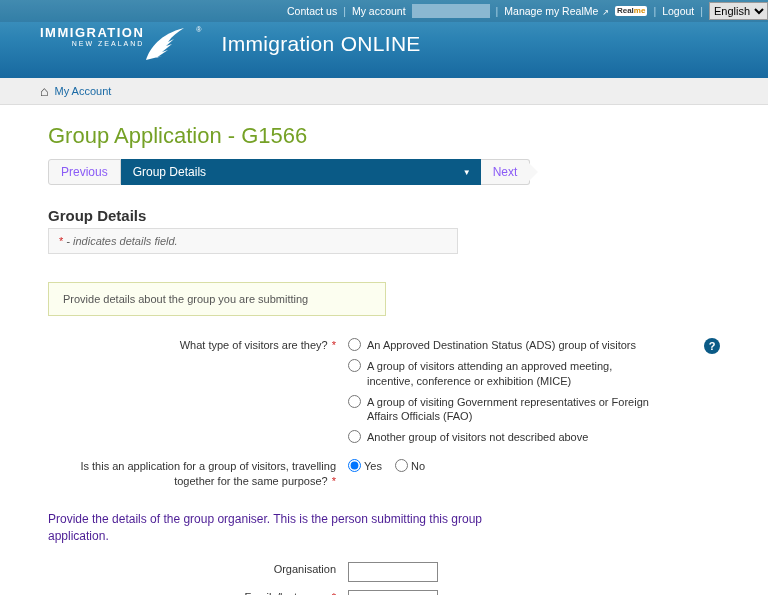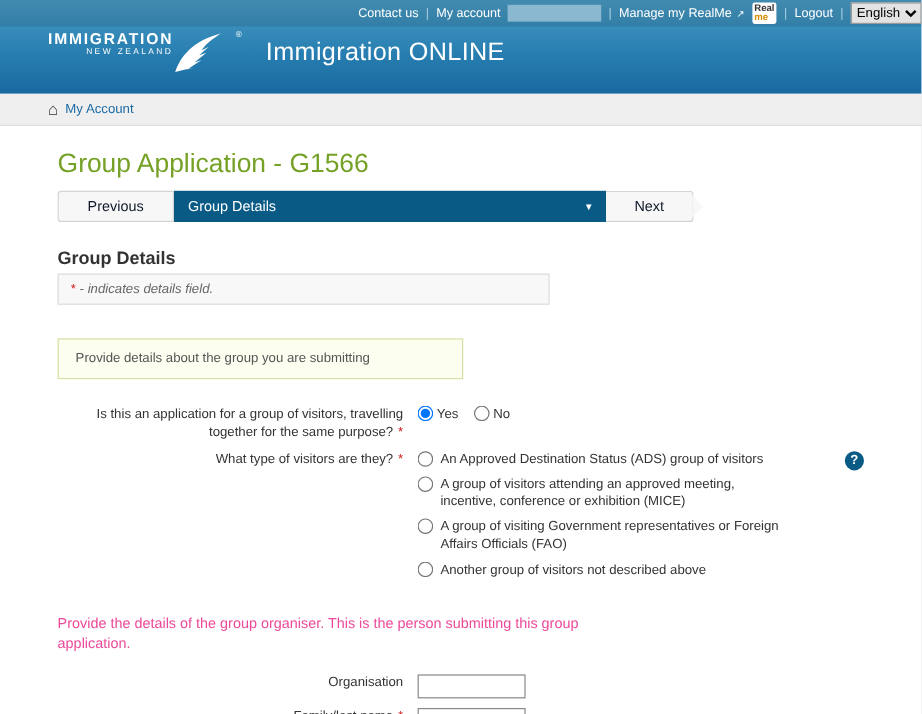--- a/index.html
+++ b/index.html
@@ -13,21 +13,21 @@
       position: absolute; top: 0; left: 0; right: 0; height: 22px;
       background: rgba(0,0,0,0.1);
       display: flex; align-items: center; justify-content: flex-end;
       gap: 6px; font-size: 10.5px;
     }
     .topbar a { color: #fff; text-decoration: none; }
     .topbar .sep { color: #a9d1e4; }
     .topbar-account-box { display:inline-block; width: 78px; height: 14px; background: #8bb8d1; border: none; }
     .realme-badge {
       display:inline-flex; background:#fff; color:#000; font-size:8px; font-weight:bold;
-      border-radius:2px; padding:1px 2px; line-height:1; flex-direction: column; align-items: flex-start;
+      border-radius:2px; padding:1px 2px; line-height:1; flex-direction: row; align-items: flex-start;
     }
     .realme-badge .r1 { color:#333; }
     .realme-badge .r2 { color:#d58b00; }
     .lang-select { font-size: 11px; height: 18px; background:#e3e3e3; border:1px solid #999; }
     .ext-link-icon { font-size: 8px; margin-left:1px; }
     .brand-area { display:flex; align-items:center; gap: 20px; padding: 26px 0 0 40px; }
     .inz-logo { display:flex; flex-direction: column; align-items:flex-end; line-height:1; position:relative; }
     .inz-logo .imm { font-size: 13px; letter-spacing: 1.5px; font-weight: bold; }
     .inz-logo .nz { font-size: 7px; letter-spacing: 2px; margin-top:1px; }
     .fern-wrap { display:flex; align-items: flex-start; gap:0; }
@@ -37,21 +37,21 @@
       background: #efefef; border-bottom: 1px solid #ddd; display:flex; align-items:center;
       gap: 6px; padding: 5px 40px; font-size: 11px;
     }
     .breadcrumb a { color: #1a6aa5; text-decoration:none; }
     .home-icon { font-size: 14px; color: #333; }
     .main { background:#fff; padding: 18px 48px 40px; }
     .page-title { color: #75a126; font-size: 22px; font-weight: normal; margin-bottom: 10px; }
     .step-nav { display:flex; align-items:stretch; margin-bottom: 22px; height: 26px; font-size: 12px; }
     .step-prev, .step-next {
       background: #f7f7f7; border: 1px solid #d5d5d5; display:flex; align-items:center;
-      padding: 0 24px; color: #0f172a; cursor: pointer; position: relative;
+      padding: 0 12px; color: #8b5cf6; cursor: pointer; position: relative;
     }
     .step-prev { border-radius: 3px 0 0 3px; }
     .step-next { border-left: none; border-radius: 0 3px 3px 0; }
     .step-next::after {
       content:''; position:absolute; right:-9px; top:3px; width:0;height:0;
       border-top: 9px solid transparent; border-bottom: 9px solid transparent;
       border-left: 9px solid #f7f7f7;
     }
     .step-current {
       background: #0a5a86; color: #fff; flex: 0 0 360px; display:flex; align-items:center;
@@ -76,21 +76,21 @@
     .form-label .star, .req-star { color: #d02424; margin-left: 1px; }
     .form-control-area { flex: 1; position: relative; }
     .radio-inline { display:inline-flex; align-items:center; gap: 3px; margin-right: 10px; font-size: 11px; }
     .radio-vert-item { display:flex; align-items:flex-start; gap: 6px; margin-bottom: 6px; padding-right: 60px; }
     .radio-vert-item label { font-size: 11px; color:#333; line-height:1.35; }
     .help-icon {
       position:absolute; right: 0; top: 0; width:16px;height:16px;border-radius:50%;
       background:#0a5a86; color:#fff; font-size:11px; font-weight:bold;
       display:flex;align-items:center;justify-content:center; cursor:pointer;
     }
-    .organiser-text { margin: 22px 0 18px; font-size: 12px; color:#ec4899; max-width: 480px; line-height:1.4; }
+    .organiser-text { margin: 22px 0 18px; font-size: 12px; color:#4c1d95; max-width: 480px; line-height:1.4; }
     .text-input { width: 90px; height: 20px; border: 1px solid #888; font-size:11px; padding: 2px 4px; }
     input[type=radio]{ margin:0; vertical-align: middle; }
   </style>
 </head>
 <body>
 
 <div class="page-wrap">
   <div class="header">
     <div class="topbar">
       <a href="#">Contact us</a>
@@ -147,59 +147,59 @@
 
     <div class="section-title">Group Details</div>
     <div class="req-note">
       <span class="star">*</span> <span>- indicates details field.</span>
     </div>
 
     <div class="info-box">Provide details about the group you are submitting</div>
 
     <div class="form-row">
       <div class="form-label">
+        <span>What type of visitors are they?</span> <span class="star">*</span>
+      </div>
+      <div class="form-control-area">
+        <span class="help-icon">?</span>
+        <div class="radio-vert-item">
+          <input type="radio" name="vt" style="">
+          <label>An Approved Destination Status (ADS) group of visitors</label>
+        </div>
+        <div class="radio-vert-item">
+          <input type="radio" name="vt" style="">
+          <label>A group of visitors attending an approved meeting, incentive, conference or exhibition (MICE)</label>
+        </div>
+        <div class="radio-vert-item">
+          <input type="radio" name="vt" style="">
+          <label>A group of visiting Government representatives or Foreign Affairs Officials (FAO)</label>
+        </div>
+        <div class="radio-vert-item">
+          <input type="radio" name="vt" style="">
+          <label>Another group of visitors not described above</label>
+        </div>
+      </div>
+    </div>
+
+    <div class="form-row">
+      <div class="form-label">
         <span>Is this an application for a group of visitors, travelling together for the same purpose?</span> <span class="star">*</span>
       </div>
       <div class="form-control-area">
         <span class="radio-inline">
           <input type="radio" name="gv" checked="" style="">
           <label>Yes</label>
         </span>
         <span class="radio-inline">
           <input type="radio" name="gv" style="">
           <label>No</label>
         </span>
       </div>
     </div>
 
-    <div class="form-row">
-      <div class="form-label">
-        <span>What type of visitors are they?</span> <span class="star">*</span>
-      </div>
-      <div class="form-control-area">
-        <span class="help-icon">?</span>
-        <div class="radio-vert-item">
-          <input type="radio" name="vt" style="">
-          <label>An Approved Destination Status (ADS) group of visitors</label>
-        </div>
-        <div class="radio-vert-item">
-          <input type="radio" name="vt" style="">
-          <label>A group of visitors attending an approved meeting, incentive, conference or exhibition (MICE)</label>
-        </div>
-        <div class="radio-vert-item">
-          <input type="radio" name="vt" style="">
-          <label>A group of visiting Government representatives or Foreign Affairs Officials (FAO)</label>
-        </div>
-        <div class="radio-vert-item">
-          <input type="radio" name="vt" style="">
-          <label>Another group of visitors not described above</label>
-        </div>
-      </div>
-    </div>
-
     <div class="organiser-text">Provide the details of the group organiser. This is the person submitting this group application.</div>
 
     <div class="form-row">
       <div class="form-label">Organisation</div>
       <div class="form-control-area">
         <input type="text" class="text-input" style="">
       </div>
     </div>
     <div class="form-row">
       <div class="form-label">

